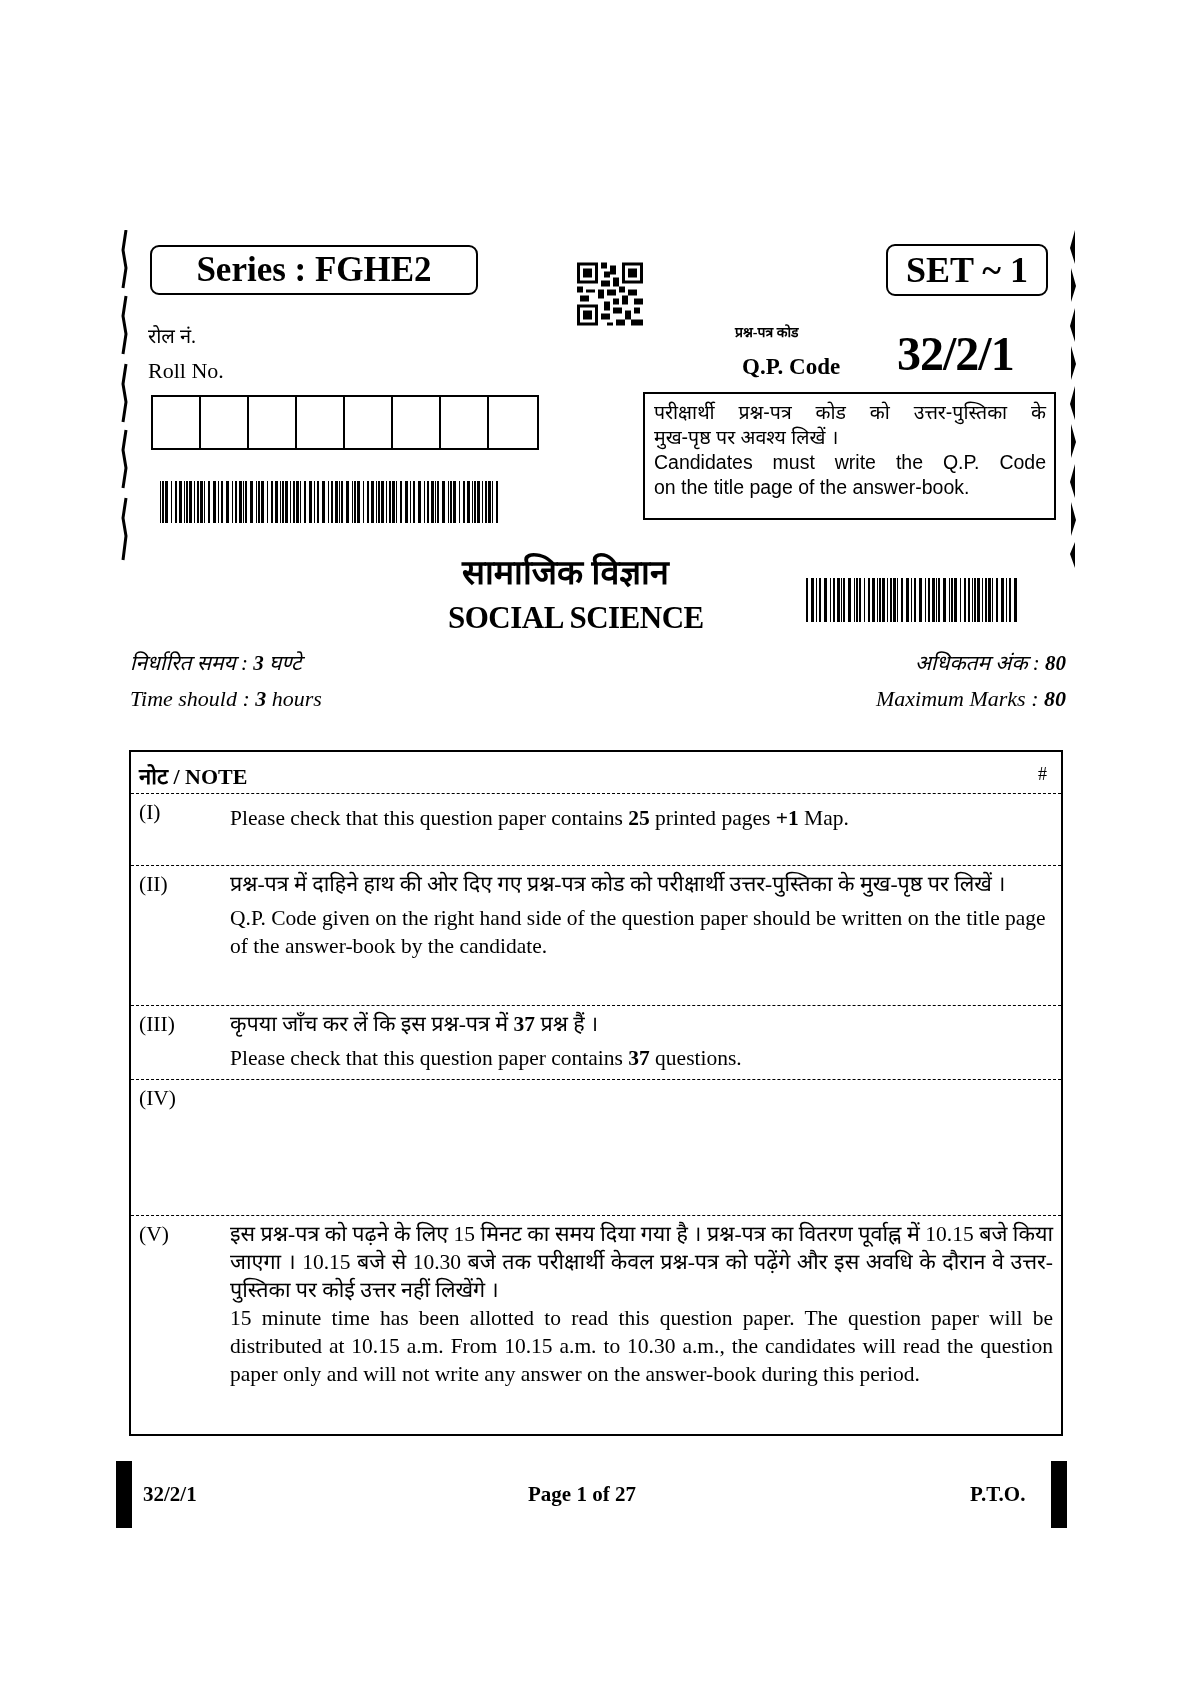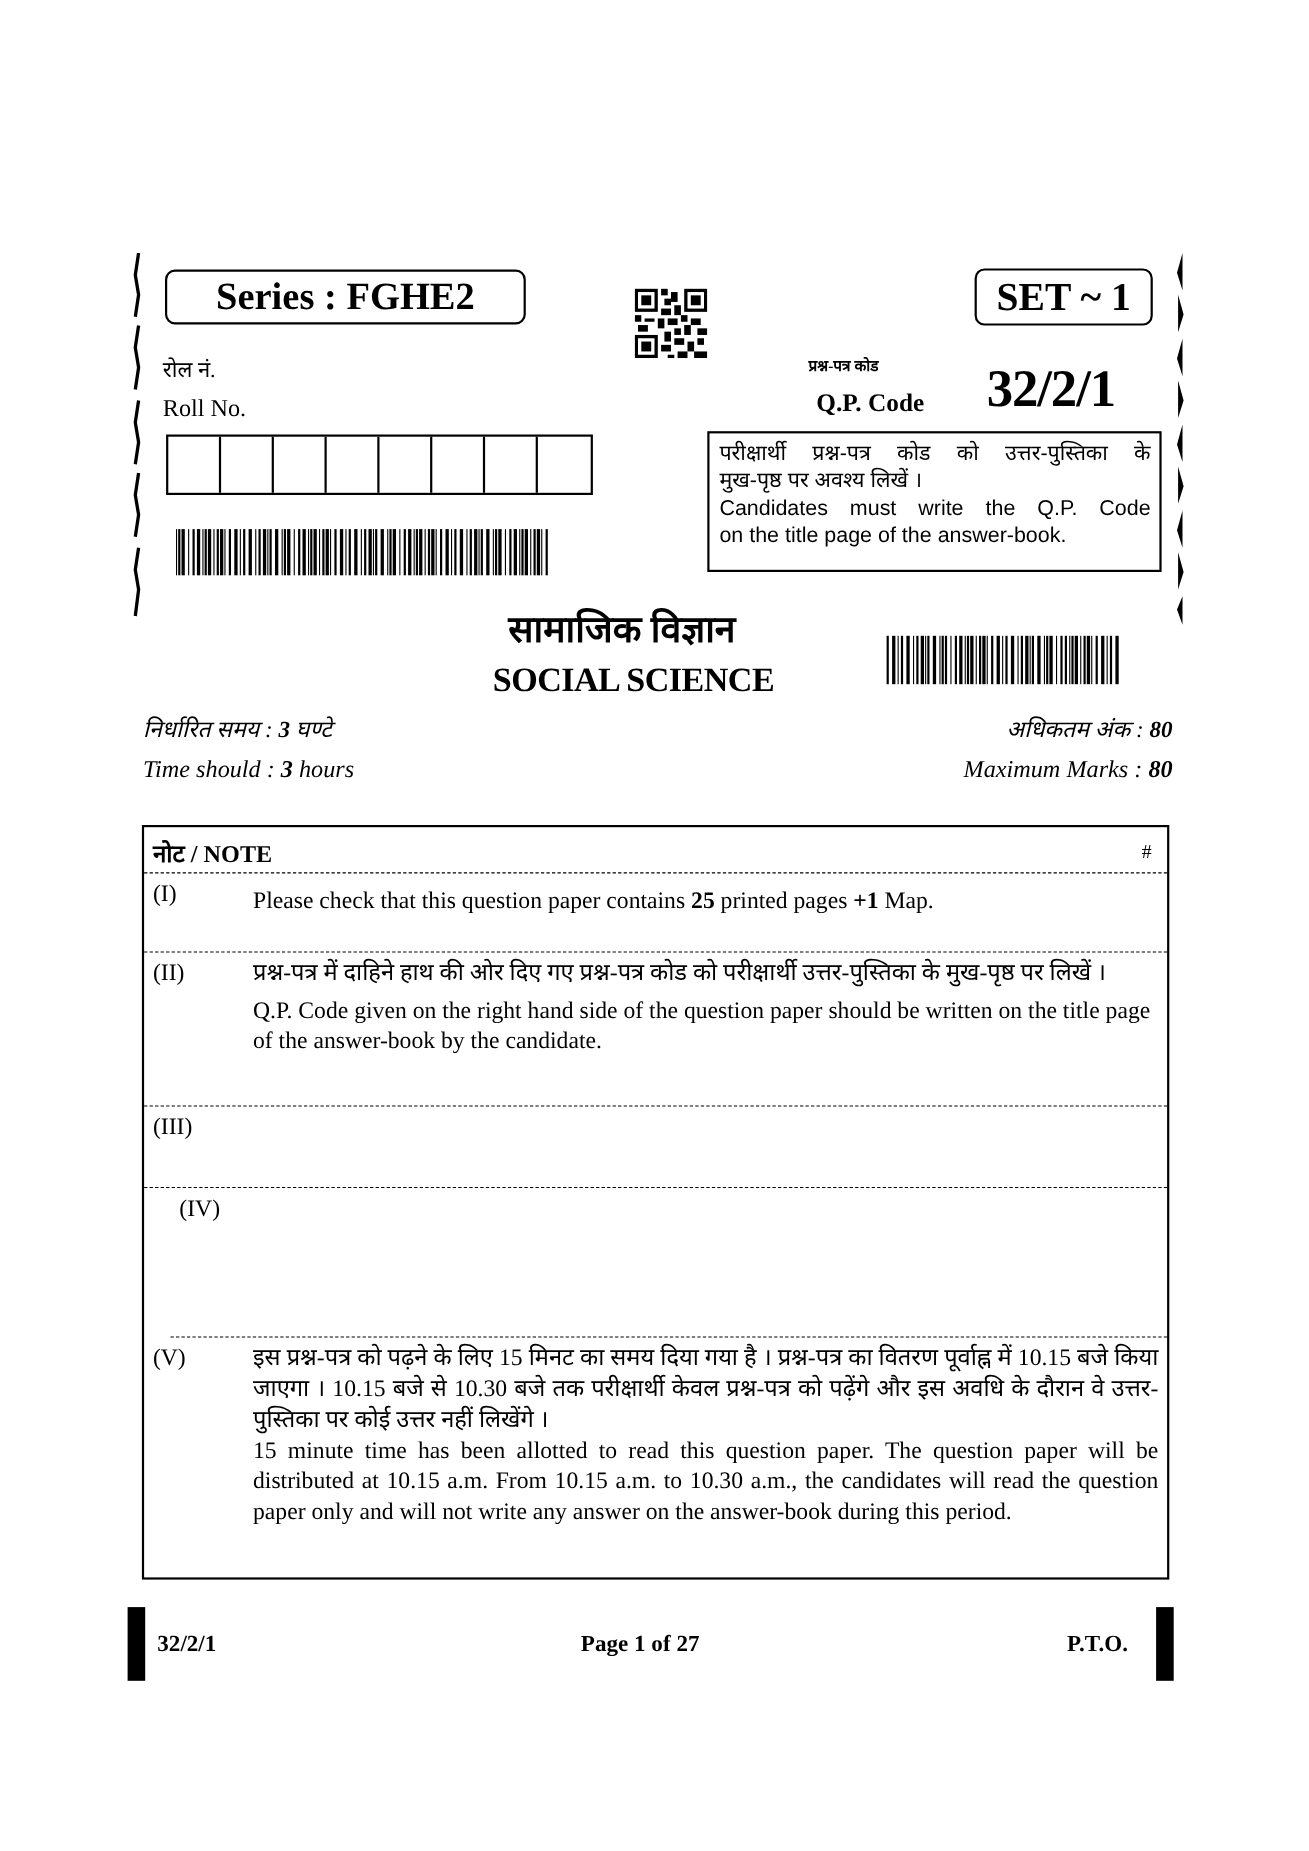--- a/index.html
+++ b/index.html
@@ -41,21 +41,21 @@
   .note-box { left: 129px; top: 750px; width: 934px; height: 686px; border: 2px solid #000; box-sizing: border-box; }
   .note-head { height: 42px; display: flex; justify-content: space-between; align-items: center; padding: 4px 14px 0 8px; box-sizing: border-box; font-size: 22px; font-weight: bold; border-bottom: 1.5px dashed #000; }
   .note-head .hash { font-weight: normal; font-size: 18px; }
   .note-row { display: flex; border-bottom: 1.5px dashed #000; box-sizing: border-box; padding: 4px 8px 4px 8px; font-size: 21.5px; line-height: 28px; }
   .note-row:last-child { border-bottom: none; }
   .note-num { width: 91px; flex: none; }
   .note-body { flex: 1; }
   .note-body p { margin: 0; }
   .note-body .gap { margin-top: 6px; }
   .note-body .jt { text-align: justify; }
-  .bold { font-weight: bold; margin-left: 24px; }
+  .bold { font-weight: bold; }
 
   .footer-bar { width: 16px; height: 67px; background: #000; }
   .footer-text { font-size: 21px; font-weight: bold; top: 1482px; }
 </style>
 </head>
 <body>
 
 <div class="edge" style="left:120px; top:230px;">
   <svg width="10" height="335" viewBox="0 0 10 335">
     <path d="M6 0 L3 20 L6 38 L3 58 M6 66 L3 86 L6 104 L3 124 M6 134 L3 154 L6 172 L3 192 M6 200 L3 220 L6 238 L3 258 M6 268 L3 288 L6 306 L3 330" stroke="#000" stroke-width="3" fill="none"></path>
@@ -314,20 +314,24 @@
   <div class="note-row" style="height:140px;">
     <div class="note-num">(II)</div>
     <div class="note-body">
       <p class="jt">प्रश्न-पत्र में दाहिने हाथ की ओर दिए गए प्रश्न-पत्र कोड को परीक्षार्थी उत्तर-पुस्तिका के मुख-पृष्ठ पर लिखें ।</p>
       <p class="gap">Q.P. Code given on the right hand side of the question paper should be written on the title page of the answer-book by the candidate.</p>
     </div>
   </div>
 
   <div class="note-row" style="height:74px;">
     <div class="note-num">(III)</div>
+    <div class="note-body">
+      <p><span>कृपया जाँच कर लें कि इस प्रश्न-पत्र में </span><b>37</b><span> प्रश्न हैं ।</span></p>
+      <p class="gap"><span>Please check that this question paper contains </span><b>37</b><span> questions.</span></p>
+    </div>
   </div>
 
   <div class="note-row bold" style="height:136px;">
     <div class="note-num" style="font-weight:normal;">(IV)</div>
   </div>
 
   <div class="note-row" style="height:220px;">
     <div class="note-num">(V)</div>
     <div class="note-body">
       <p class="jt">इस प्रश्न-पत्र को पढ़ने के लिए 15 मिनट का समय दिया गया है । प्रश्न-पत्र का वितरण पूर्वाह्न में 10.15 बजे किया जाएगा । 10.15 बजे से 10.30 बजे तक परीक्षार्थी केवल प्रश्न-पत्र को पढ़ेंगे और इस अवधि के दौरान वे उत्तर-पुस्तिका पर कोई उत्तर नहीं लिखेंगे ।</p>

